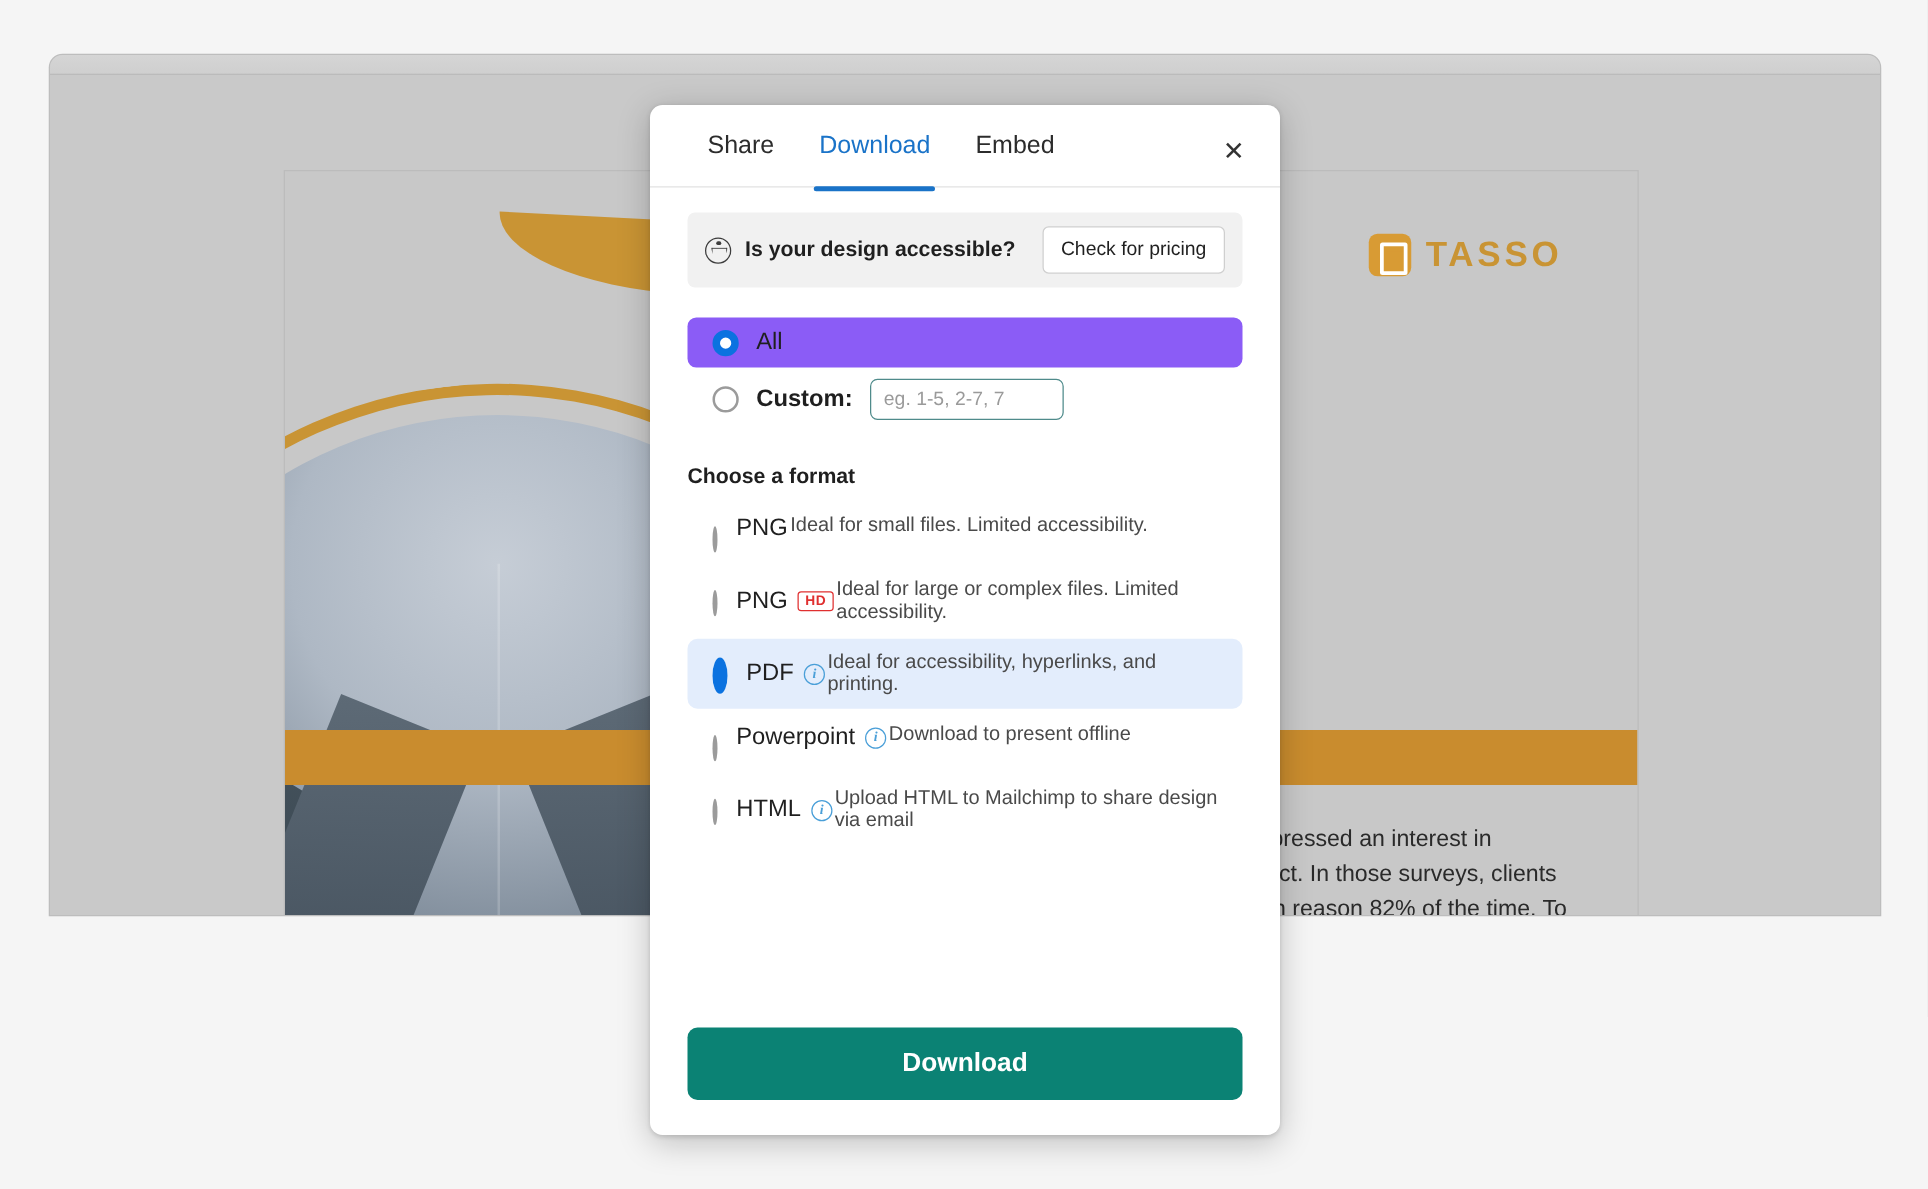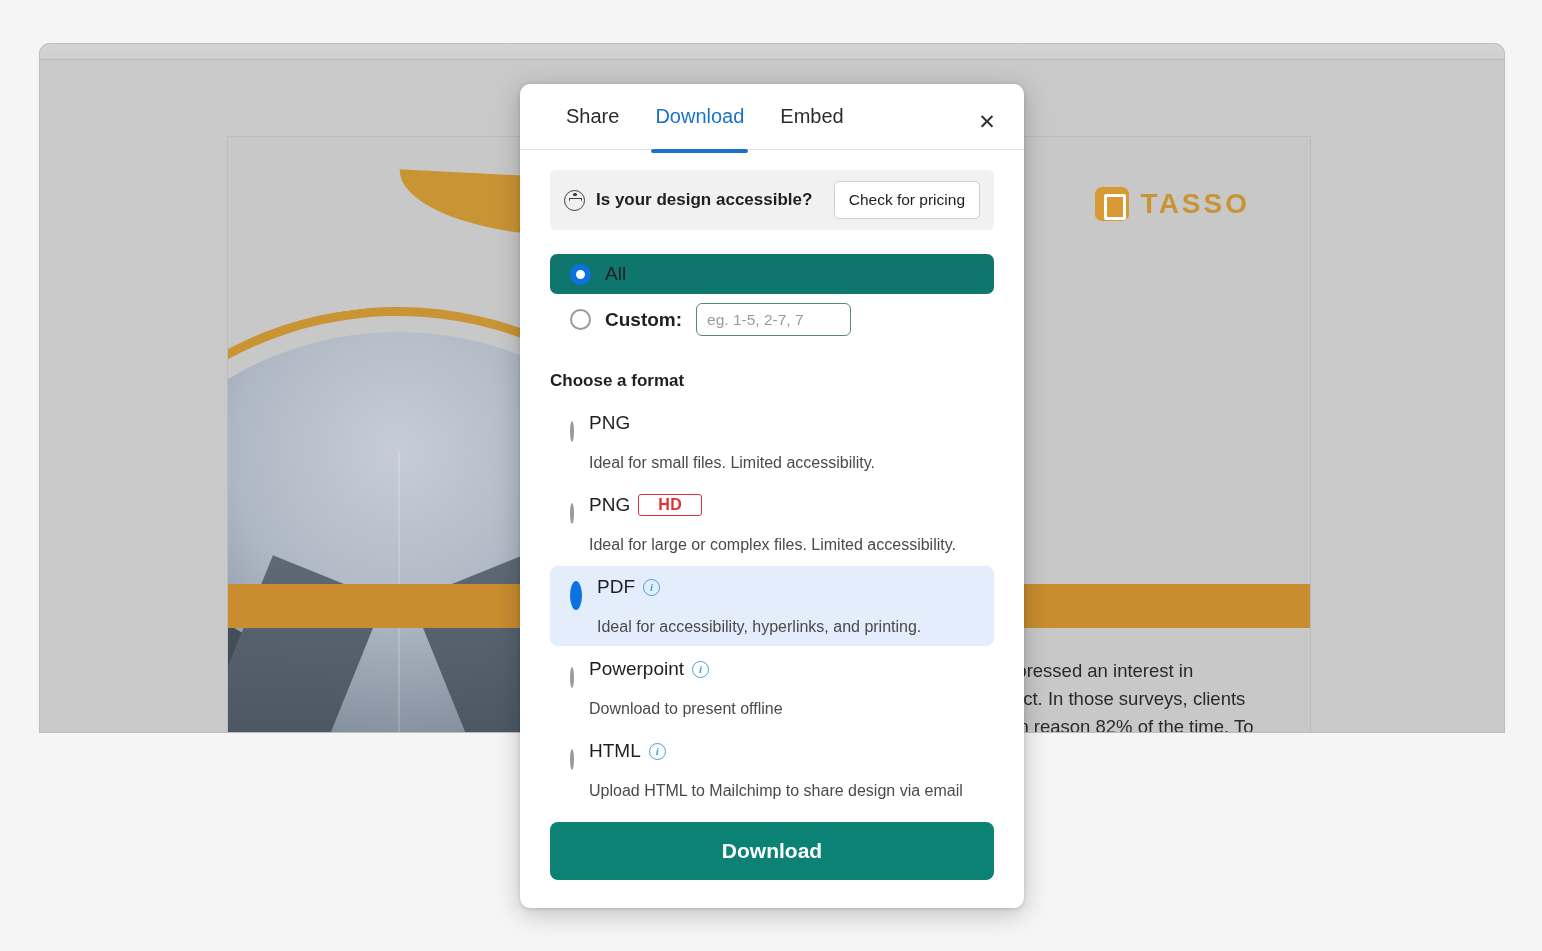--- a/index.html
+++ b/index.html
@@ -174,21 +174,21 @@
     font-size: 15.5px; color: #1f1f1f; padding: 9px 14px; cursor: pointer;
     font-family: "Liberation Sans", sans-serif;
   }
 
   .section-title { font-size: 17px; font-weight: 700; color: #1f1f1f; margin-bottom: 11px; }
 
   .opt-row {
     display: flex; align-items: center; gap: 14px;
     padding: 9px 20px; border-radius: 7px; cursor: pointer;
   }
-  .opt-row.selected { background: #0f766e; }
+  .opt-row.selected { background: #8b5cf6; }
 
   .radio {
     width: 21px; height: 21px; border-radius: 50%;
     border: 2px solid #9b9b9b; flex: none; position: relative; background: #fff;
   }
   .radio.on { border: 6px solid #0b72e0; background: #fff; }
 
   .opt-label { font-size: 19px; color: #1f1f1f; }
 
   .pages-block { margin-bottom: 26px; }
@@ -200,29 +200,29 @@
     font-family: "Liberation Sans", sans-serif; outline: none; background:#fff;
   }
   .custom-input::placeholder { color: #9a9a9a; }
 
   .fmt-row {
     display: flex; align-items: flex-start; gap: 15px;
     padding: 10px 20px; border-radius: 8px; cursor: pointer; margin-bottom: 2px;
   }
   .fmt-row.selected { background: #e3edfc; }
   .fmt-radio-wrap { padding-top: 11px; }
-  .fmt-texts { display: flex; flex-direction: column; gap: 20px; }
+  .fmt-texts { display: flex; flex-direction: row; gap: 2px; }
   .fmt-title-line { display: flex; align-items: center; gap: 8px; }
   .fmt-title { font-size: 19px; color: #1f1f1f; }
   .fmt-desc { font-size: 16px; color: #4a4a4a; }
 
   .hd-badge {
     border: 1.4px solid #e03030; color: #e03030; border-radius: 3px;
-    font-size: 16px; font-weight: 700; letter-spacing: .5px;
-    padding: 1px 19px; line-height: 1.1;
+    font-size: 11px; font-weight: 700; letter-spacing: .5px;
+    padding: 1px 5px; line-height: 1.1;
   }
   .info-icon {
     width: 17px; height: 17px; border-radius: 50%;
     border: 1.4px solid #4a9fd8; color: #4a9fd8;
     font-size: 11px; font-weight: 700; font-style: italic;
     display: inline-flex; align-items: center; justify-content: center;
     font-family: "Liberation Serif", serif; cursor: pointer;
   }
 
   .modal-footer { padding: 16px 30px 28px 30px; flex: none; }

